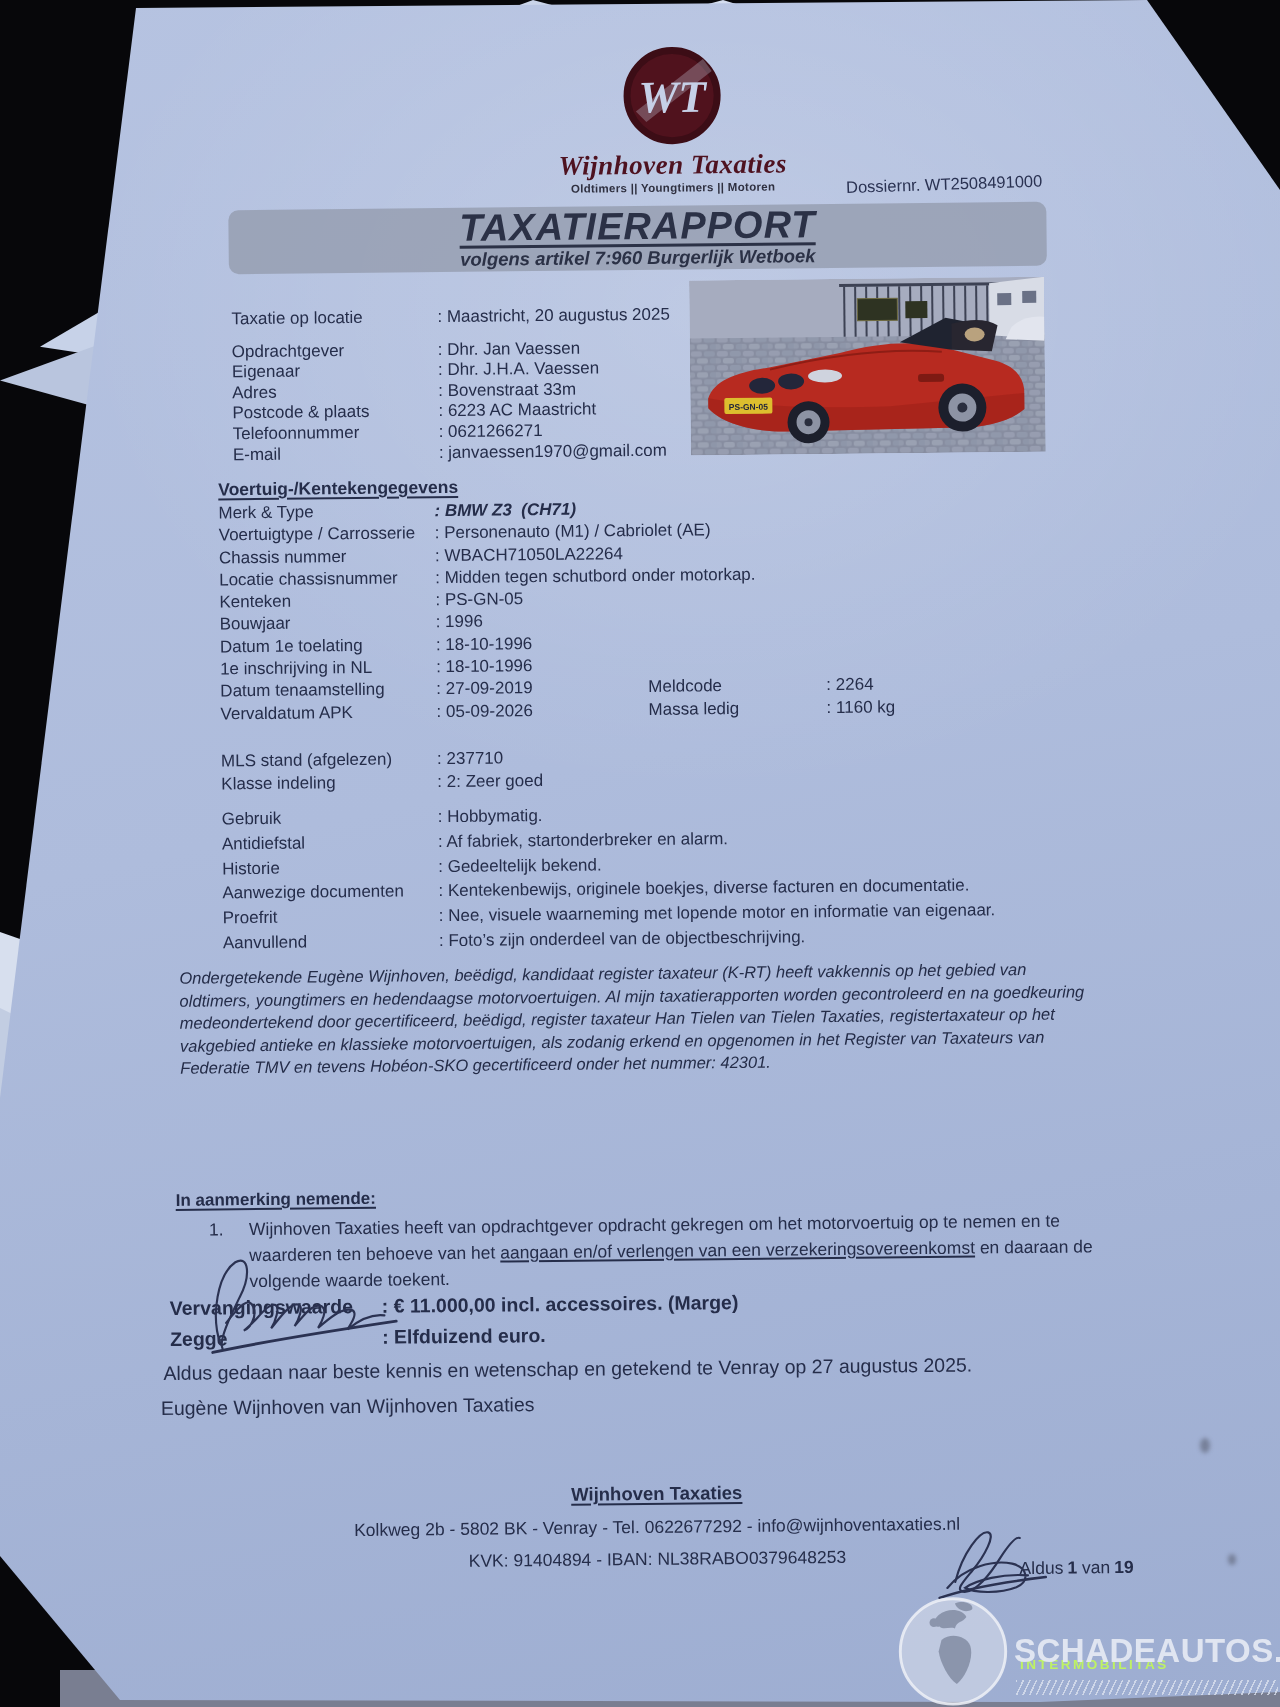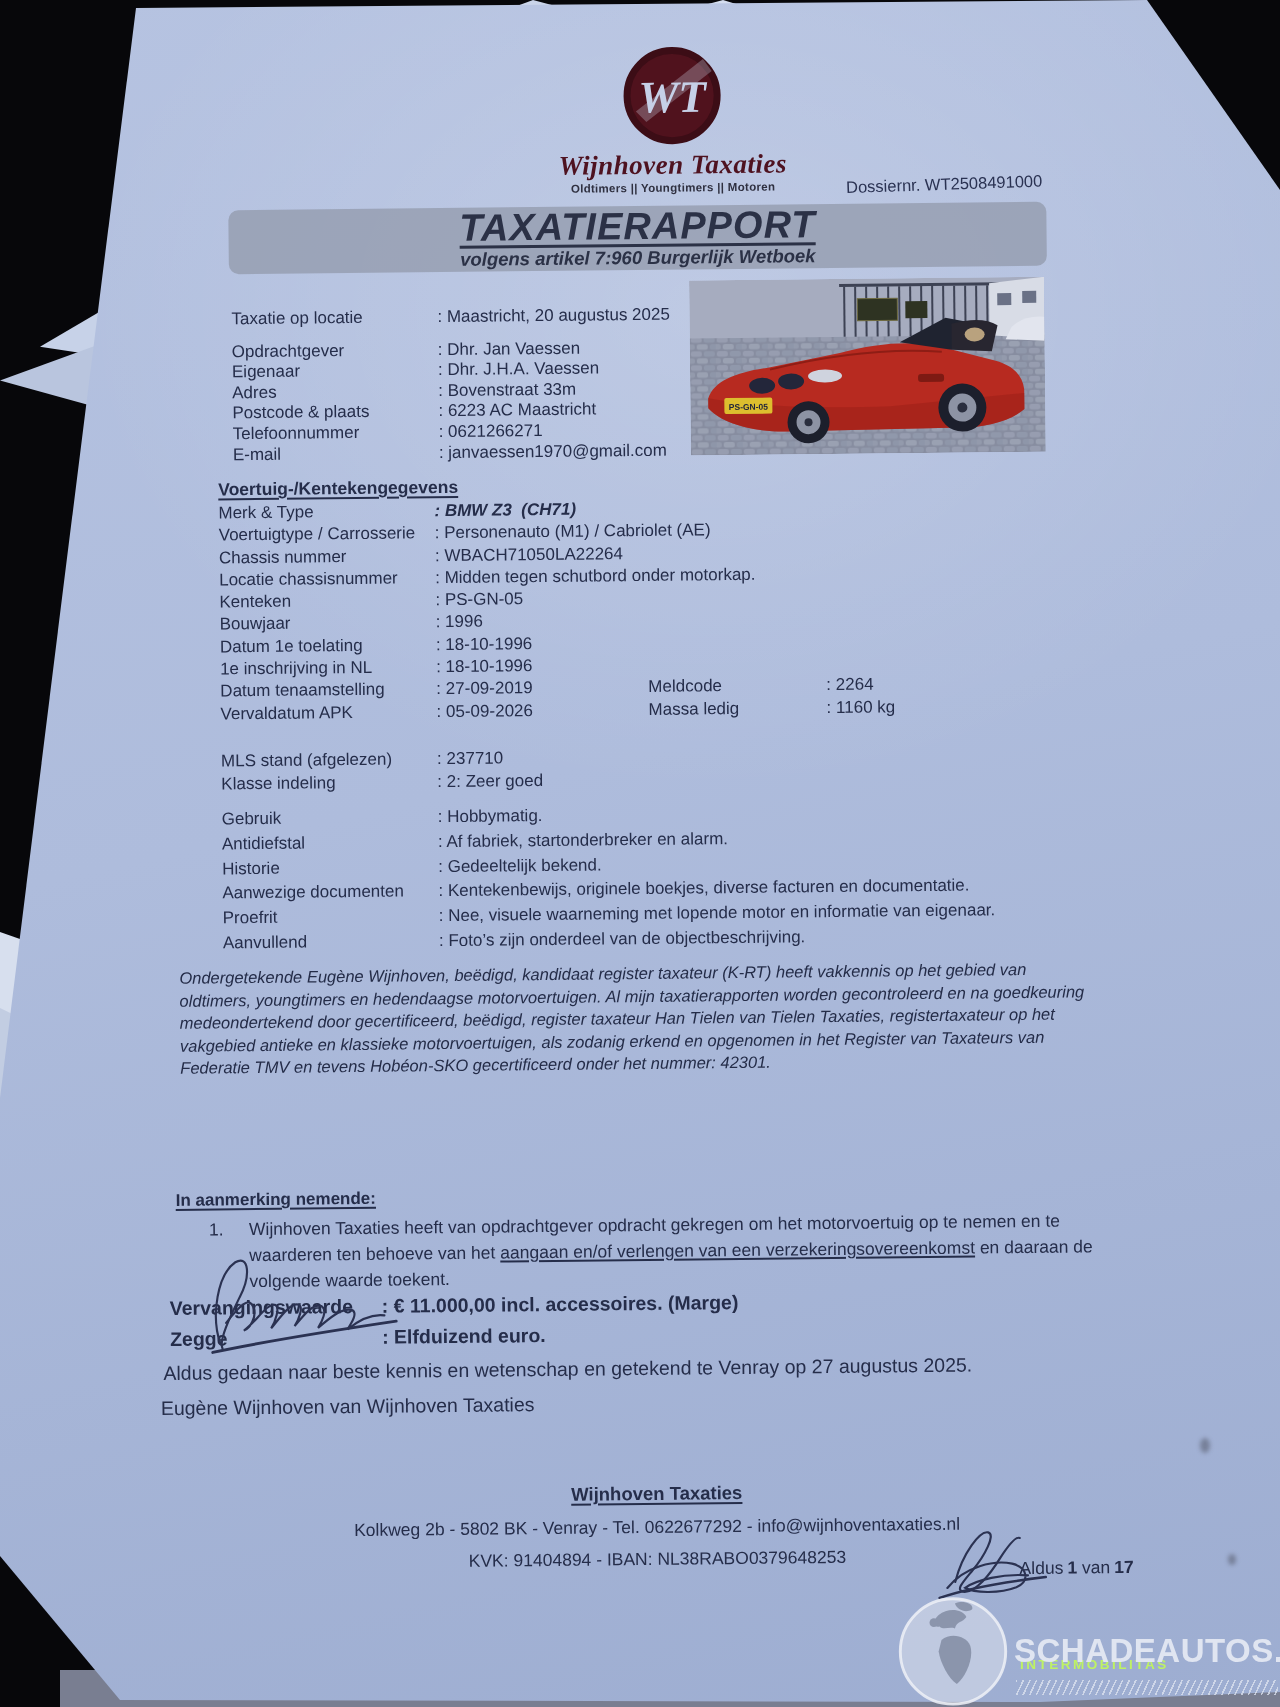--- a/index.html
+++ b/index.html
@@ -339,21 +339,21 @@
     <div class="abs footer-reg">KVK: 91404894  -  IBAN: NL38RABO0379648253</div>
 
     <div class="abs sig2">
       <svg width="128" height="84" viewBox="0 0 130 85" fill="none" stroke="#2b3252" stroke-width="2.2" stroke-linecap="round">
         <path d="M30,60 C38,30 56,8 64,10 C72,12 60,34 48,48 C38,60 30,68 38,70 C50,72 66,52 76,36 C84,24 92,14 96,16"></path>
         <path d="M22,66 C40,44 70,38 88,42 C104,46 106,60 92,66 C76,72 50,72 40,66 C52,58 78,52 104,54"></path>
         <path d="M14,76 C44,66 84,60 122,56" stroke-width="2.6"></path>
       </svg>
     </div>
     <div class="abs pagenum">
-      <span>Aldus</span><b>1</b> <span>van</span><b>17</b>
+      <span>Aldus</span><b>1</b> <span>van</span><b>19</b>
     </div>
   </div>
 
   <div class="abs wm wm-globe" style="z-index:5;">
     <svg width="120" height="115" viewBox="0 0 120 120">
       <circle cx="60" cy="62" r="55" fill="#dfe4ee" opacity="0.5"></circle>
       <circle cx="60" cy="62" r="55" fill="none" stroke="#eef1f7" stroke-width="3" opacity="0.85"></circle>
       <g fill="#7f89a0" opacity="0.8">
         <path d="M45,24 C55,16 70,18 74,26 C70,32 64,30 62,38 C56,36 50,40 46,36 C40,38 38,30 45,24 Z"></path>
         <path d="M62,12 C70,8 82,12 80,18 C73,23 64,18 62,12 Z"></path>

